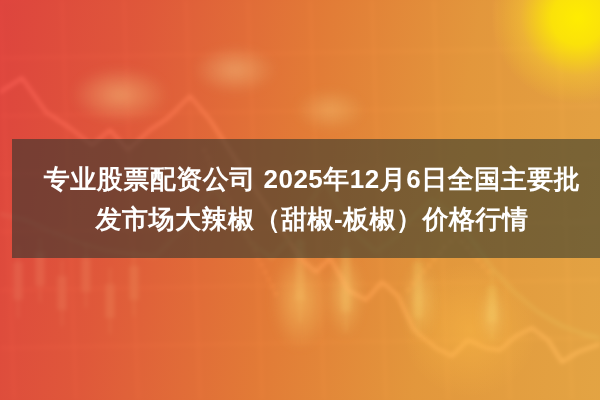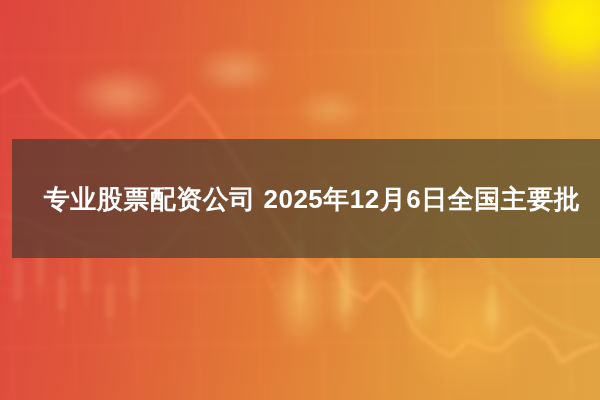--- a/index.html
+++ b/index.html
@@ -144,15 +144,16 @@
           <polyline points="408,290 420,276 432,262 444,248 456,236 468,248 480,262 492,276" fill="none" stroke="#ffe9b0" stroke-width="3" stroke-linejoin="round" stroke-linecap="round" stroke-dasharray="1 7" opacity="0.95"></polyline>
         </g>
     </svg>
   </div>
 
   <div class="layer" id="warm-wash"></div>
   <div class="layer" id="warm-glow"></div>
 
   <div id="text-band">
     <div class="headline-line">专业股票配资公司 2025年12月6日全国主要批</div>
+    <div class="headline-line">发市场大辣椒（甜椒-板椒）价格行情</div>
   </div>
 
 </div>
 
 </body></html>

